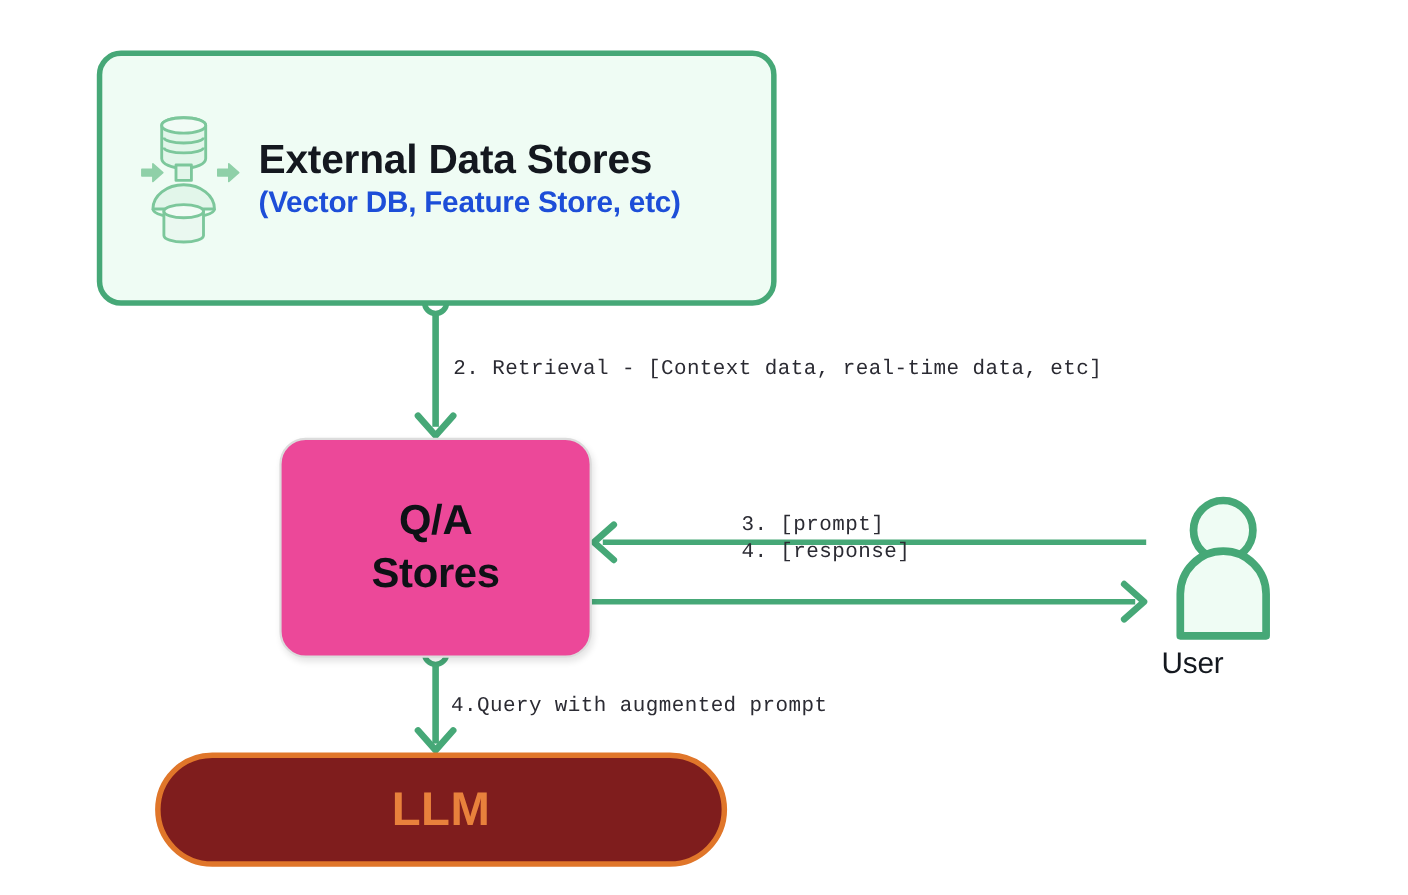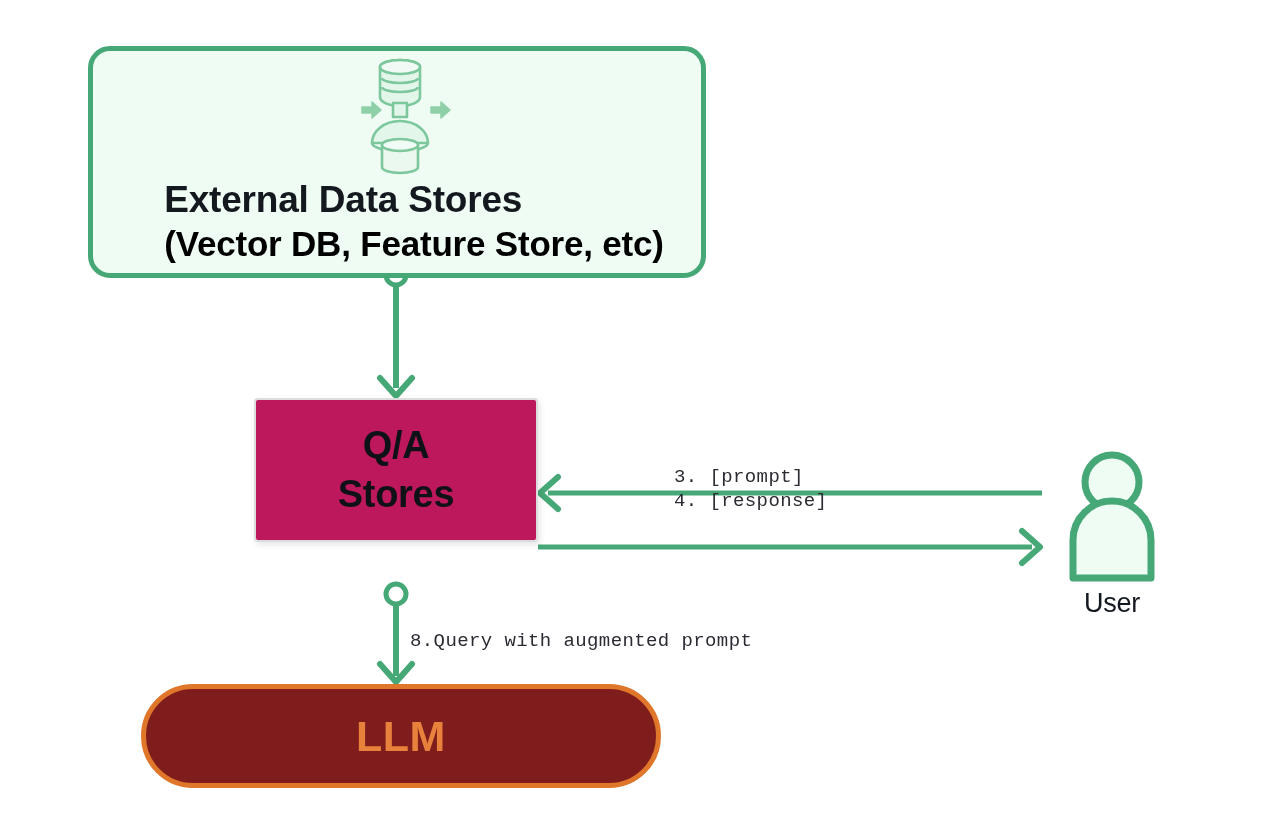--- a/index.html
+++ b/index.html
@@ -32,21 +32,21 @@
     position: absolute;
     left: 88px;
     top: 46px;
     width: 618px;
     height: 232px;
     box-sizing: border-box;
     background: #effcf4;
     border: 5px solid #46a877;
     border-radius: 22px;
     display: flex;
-    flex-direction: column;
+    flex-direction: row;
     align-items: center;
     padding-left: 34px;
   }
   .ds-icon {
     width: 92px;
     height: 128px;
     flex: 0 0 auto;
     margin-right: 16px;
   }
   .ds-text {
@@ -55,39 +55,39 @@
     justify-content: center;
   }
   .ds-title {
     font-size: 37px;
     font-weight: bold;
     color: #14181f;
     line-height: 1.15;
     letter-spacing: -0.2px;
   }
   .ds-sub {
-    font-size: 35px;
-    font-weight: bold;
-    color: #000000;
+    font-size: 27px;
+    font-weight: bold;
+    color: #1d4ed8;
     line-height: 1.2;
     margin-top: 1px;
     letter-spacing: -0.2px;
   }
 
   
   .node-qa {
     position: absolute;
     left: 254px;
     top: 398px;
     width: 284px;
-    height: 144px;
+    height: 200px;
     box-sizing: border-box;
-    background: #be185d;
+    background: #ec4899;
     border: 2px solid #dcdcdc;
-    border-radius: 4px;
+    border-radius: 24px;
     box-shadow: 2px 3px 6px rgba(0,0,0,0.10);
     display: flex;
     align-items: center;
     justify-content: center;
   }
   .qa-label {
     font-size: 38px;
     font-weight: bold;
     color: #0e1116;
     text-align: center;
@@ -125,21 +125,21 @@
     width: 112px;
     height: 180px;
   }
   .user-figure {
     width: 112px;
     height: 132px;
     display: block;
   }
   .user-label {
     margin-top: 6px;
-    text-align: center;
+    text-align: left;
     font-size: 27px;
     color: #14181f;
     letter-spacing: -0.2px;
   }
 
   
   .edge-label {
     position: absolute;
     font-family: "Liberation Mono", "DejaVu Sans Mono", monospace;
     font-size: 19px;
@@ -222,20 +222,21 @@
   </div>
 
   <div class="node-user">
     <svg class="user-figure" viewBox="0 0 112 132">
       <circle cx="56" cy="32" r="27" fill="#effcf4" stroke="#46a877" stroke-width="7"></circle>
       <path d="M17 128 v-38 a39 39 0 0 1 78 0 v38 z" fill="#effcf4" stroke="#46a877" stroke-width="7" stroke-linejoin="round"></path>
     </svg>
     <div class="user-label">User</div>
   </div>
 
+  <div class="edge-label lbl-retrieval">2. Retrieval - [Context data, real-time data, etc]</div>
 
   <div class="edge-label lbl-prompt">3. [prompt]</div>
 
   <div class="edge-label lbl-response">4. [response]</div>
 
-  <div class="edge-label lbl-query">8.Query with augmented prompt</div>
+  <div class="edge-label lbl-query">4.Query with augmented prompt</div>
 
 </div>
 
 </body></html>

